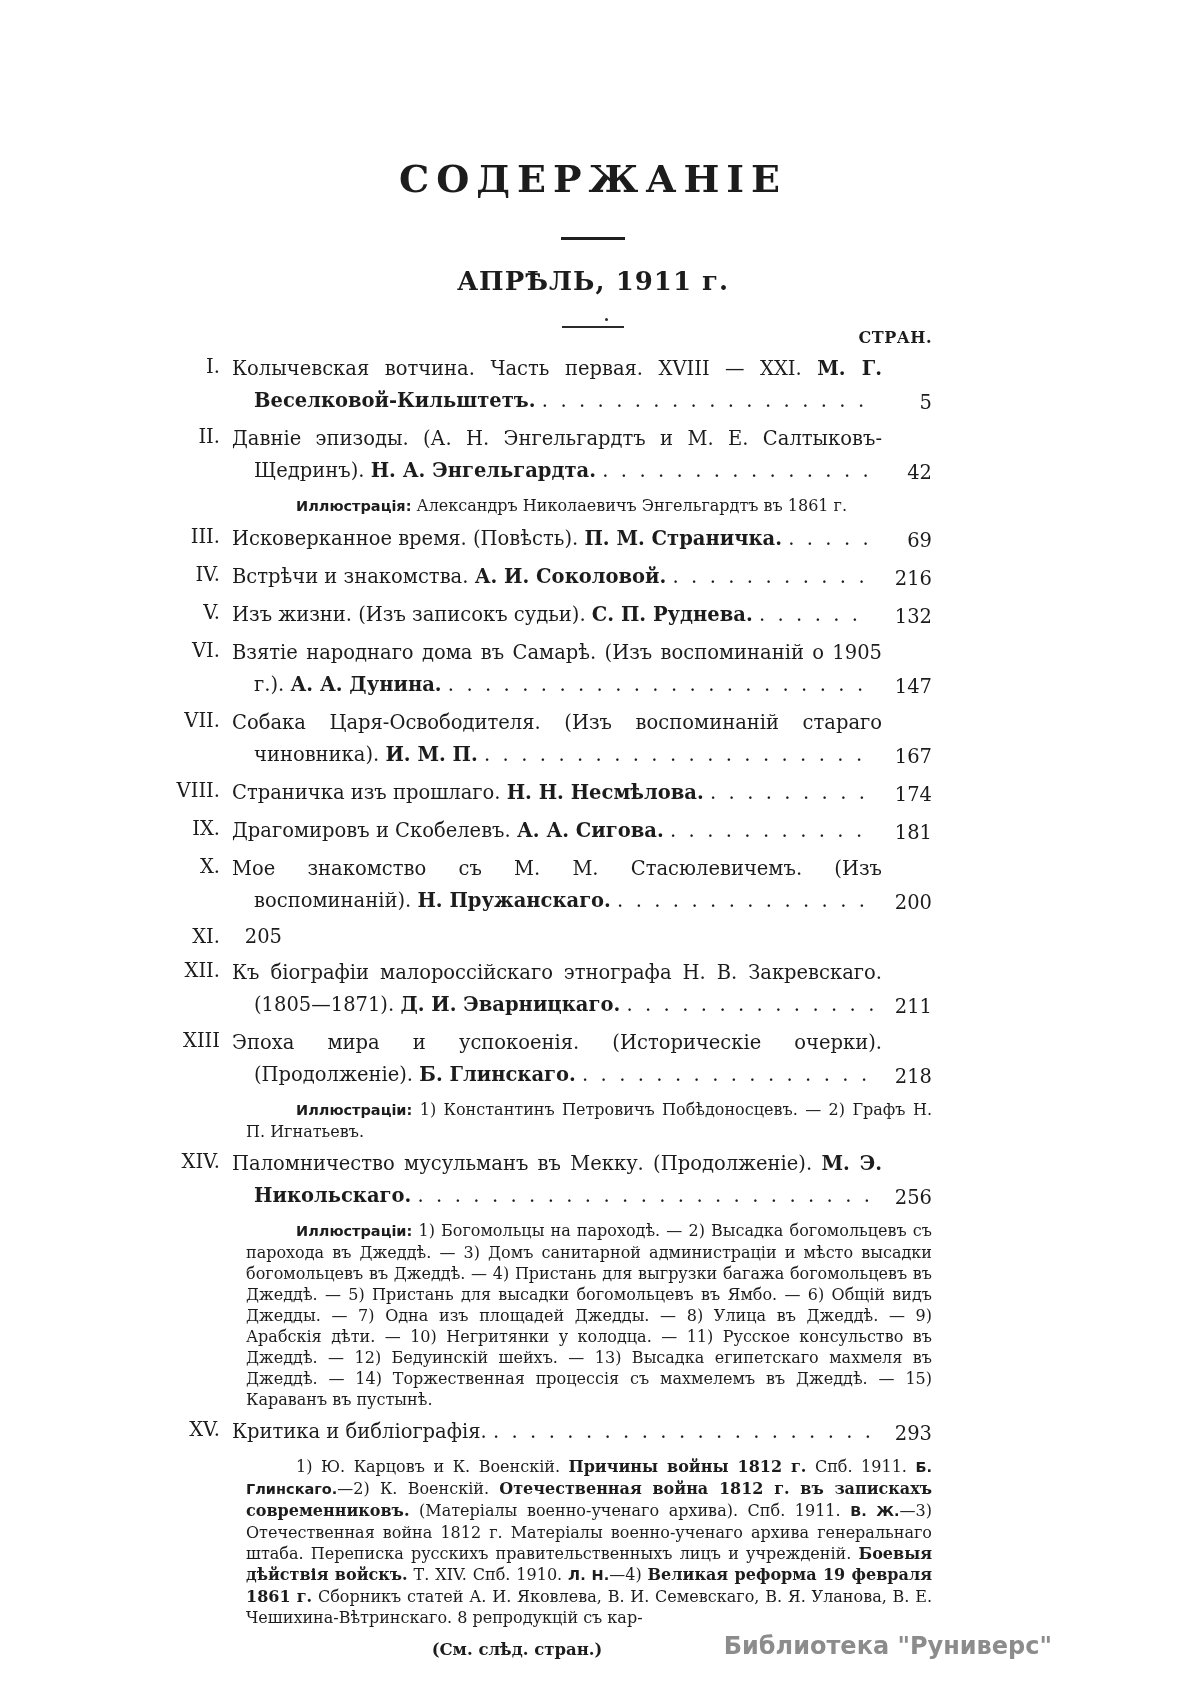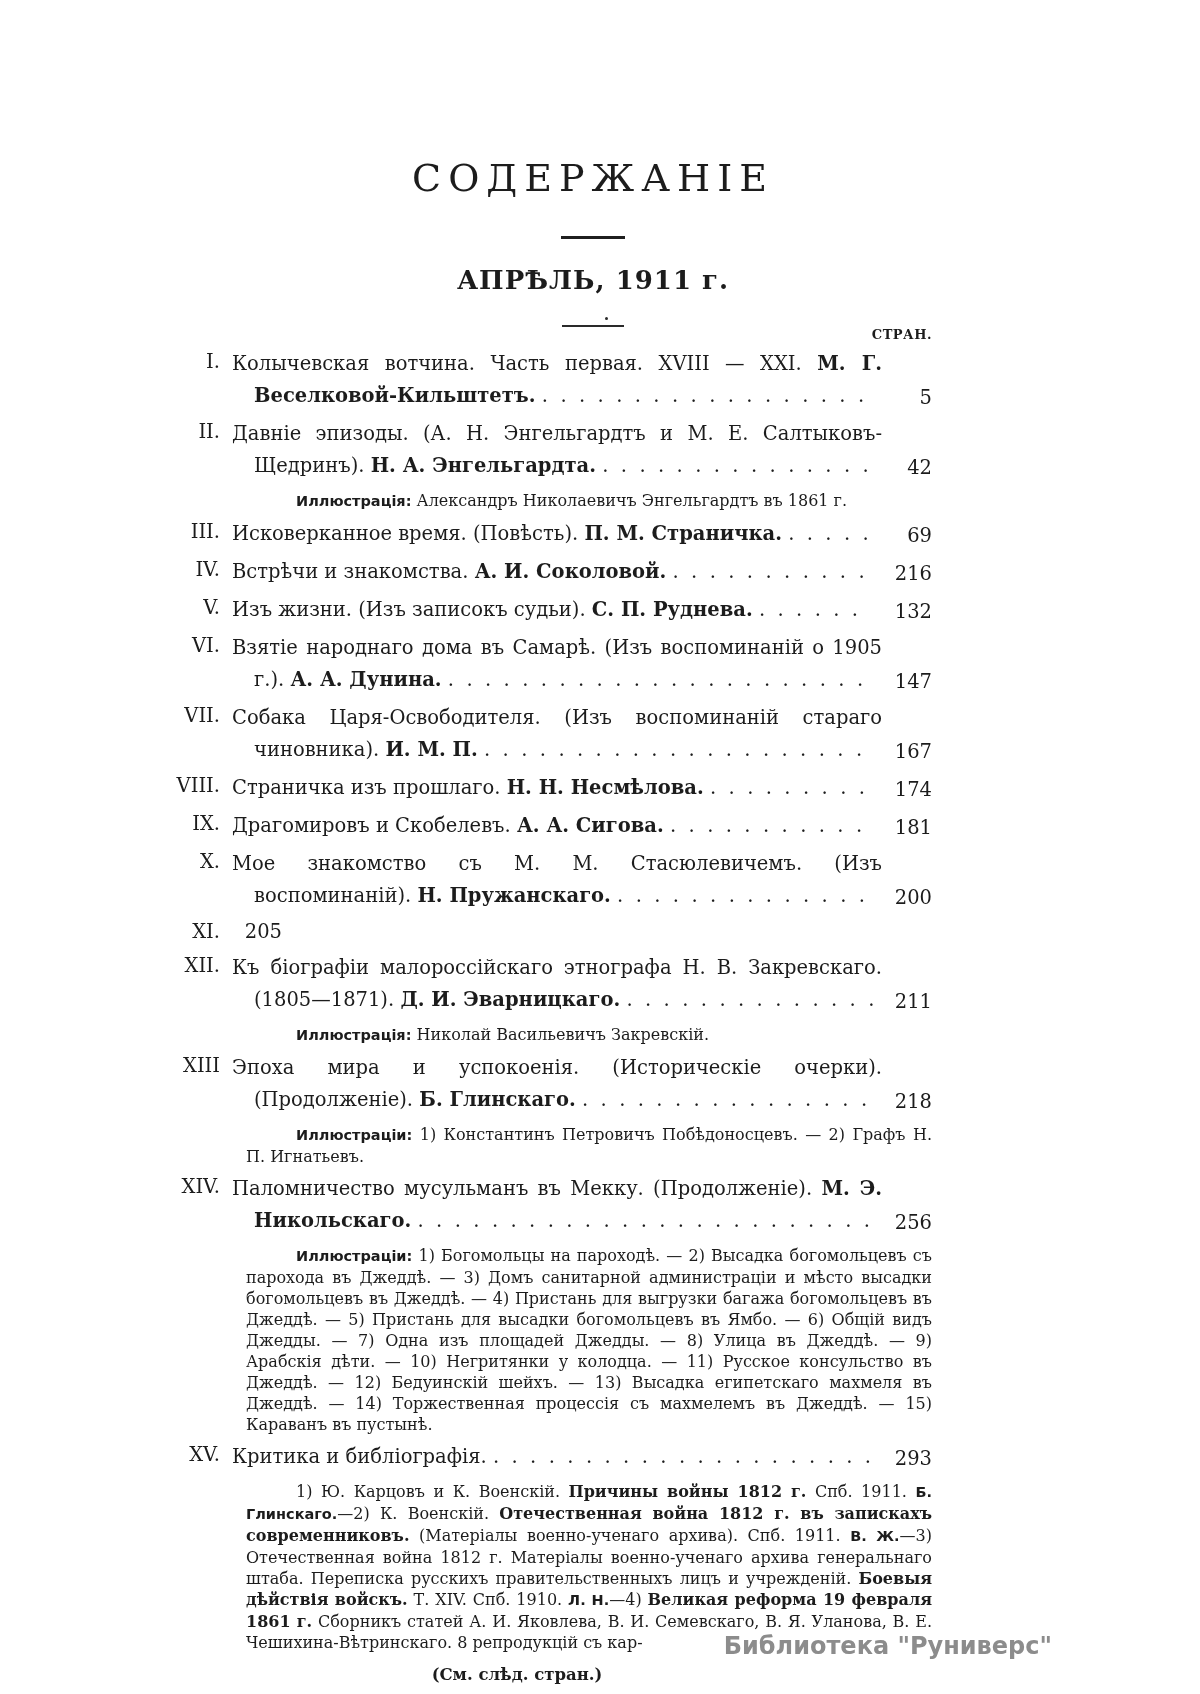--- a/index.html
+++ b/index.html
@@ -6,32 +6,32 @@
   body{
     width:1200px;height:1694px;
     background:#ffffff;
     color:#1c1c1c;
     font-family:"DejaVu Serif",serif;
     position:relative;
     overflow:hidden;
   }
   .head{ text-align:center; padding-top:156px; position:relative; left:-7px; }
   .main-title{
-    font-size:38px; font-weight:normal; letter-spacing:7px;
+    font-size:38px; font-weight:bold; letter-spacing:7px;
     margin:0; display:inline-block;
   }
   .rule1{ width:64px; height:3px; background:#1f1f1f; margin:36px auto 0; }
   .issue{ font-size:26px; font-weight:bold; letter-spacing:1px; margin-top:26px; }
   .rule2wrap{ position:relative; width:62px; margin:30px auto 0; }
   .rule2{ height:2px; background:#2a2a2a; }
   .rule2dot{ position:absolute; top:-8px; right:16px; width:3px; height:3px; background:#2a2a2a; border-radius:50%; }
 
   .stran{
     width:782px; margin:0 0 0 150px; text-align:right;
-    font-size:13px; letter-spacing:0.5px; font-weight:bold;
+    font-size:16px; letter-spacing:0.5px; font-weight:bold;
   }
   #toc{ width:782px; margin:6px 0 0 150px; }
   .entry{ margin-bottom:6px; }
   .row{ display:flex; }
   .num{
     flex:none; width:82px; padding-right:12px; box-sizing:border-box;
     text-align:right; font-size:19.5px; line-height:28px;
   }
   .tbody{
     flex:1; min-width:0; overflow:hidden;
@@ -152,21 +152,20 @@
         <div class="num">XI.</div>
         <div class="page">205</div>
       </div>
     </div>
     <div class="entry">
       <div class="row">
         <div class="num">XII.</div>
         <div class="tbody"><span>Къ біографіи малороссійскаго этнографа Н. В. Закревскаго. (1805—1871). </span><span class="b">Д. И. Эварницкаго.</span><span class="leader">&nbsp;.&nbsp; .&nbsp; .&nbsp; .&nbsp; .&nbsp; .&nbsp; .&nbsp; .&nbsp; .&nbsp; .&nbsp; .&nbsp; .&nbsp; .&nbsp; .&nbsp; </span></div>
         <div class="page">211</div>
       </div>
-      <div class="note"><span class="note-lead">Иллюстрація:</span><span> Николай Васильевичъ Закревскій.</span></div>
     </div>
     <div class="entry">
       <div class="row">
         <div class="num">XIII</div>
         <div class="tbody"><span>Эпоха мира и успокоенія. (Историческіе очерки). (Продолженіе). </span><span class="b">Б. Глинскаго.</span><span class="leader">&nbsp;.&nbsp; .&nbsp; .&nbsp; .&nbsp; .&nbsp; .&nbsp; .&nbsp; .&nbsp; .&nbsp; .&nbsp; .&nbsp; .&nbsp; .&nbsp; .&nbsp; .&nbsp; .&nbsp; </span></div>
         <div class="page">218</div>
       </div>
       <div class="note"><span class="note-lead">Иллюстраціи:</span><span> 1) Константинъ Петровичъ Побѣдоносцевъ. — 2) Графъ Н. П. Игнатьевъ.</span></div>
     </div>
     <div class="entry">

